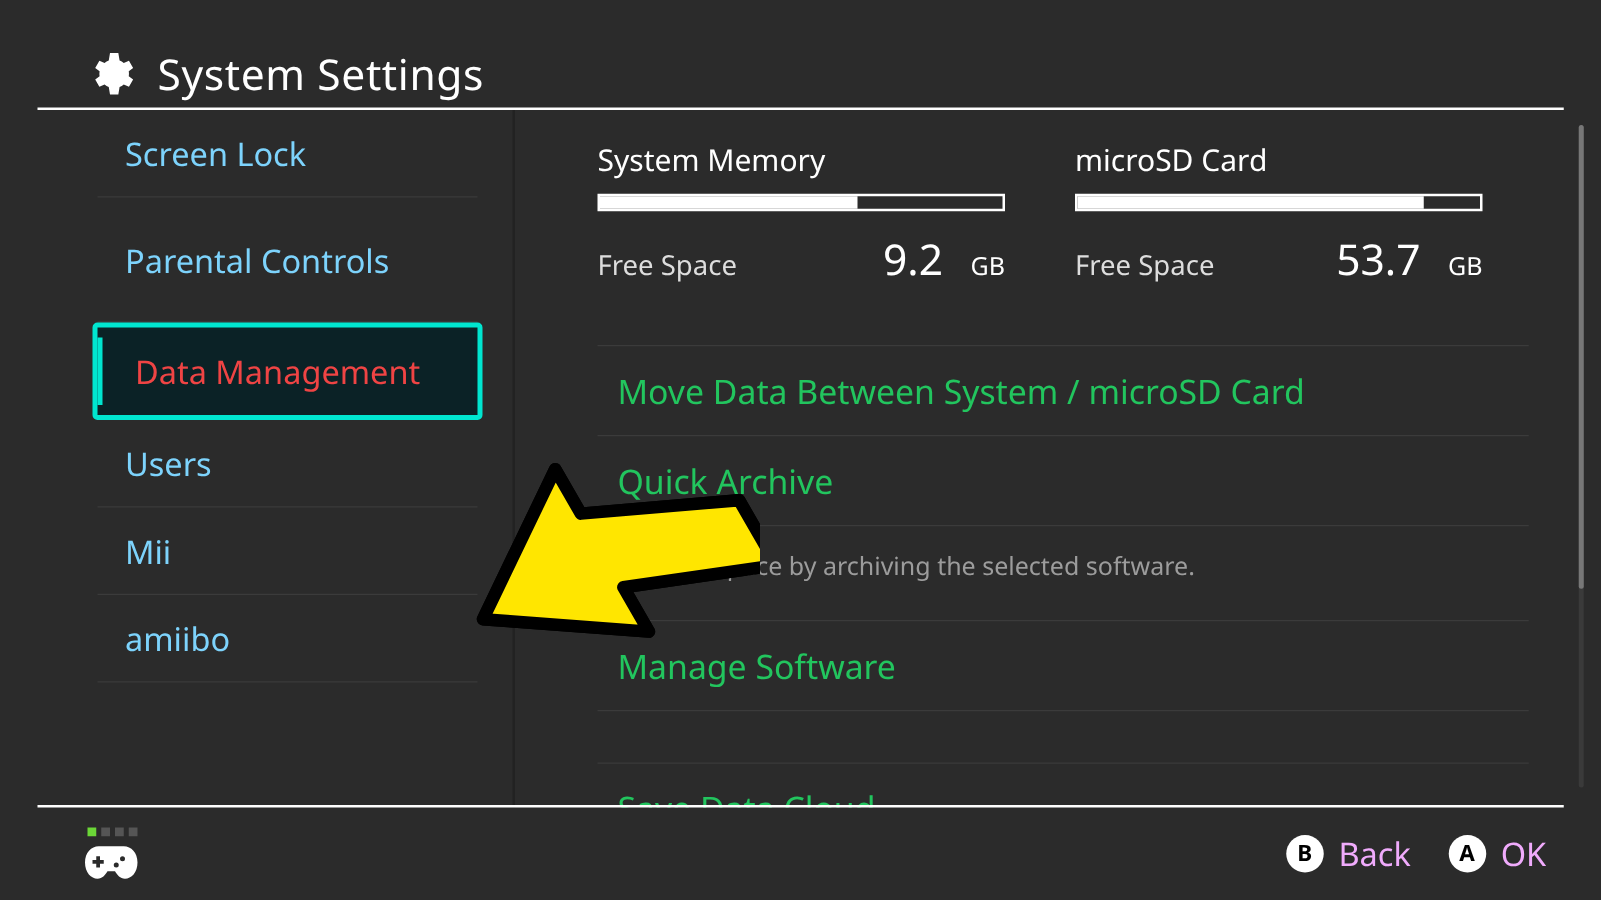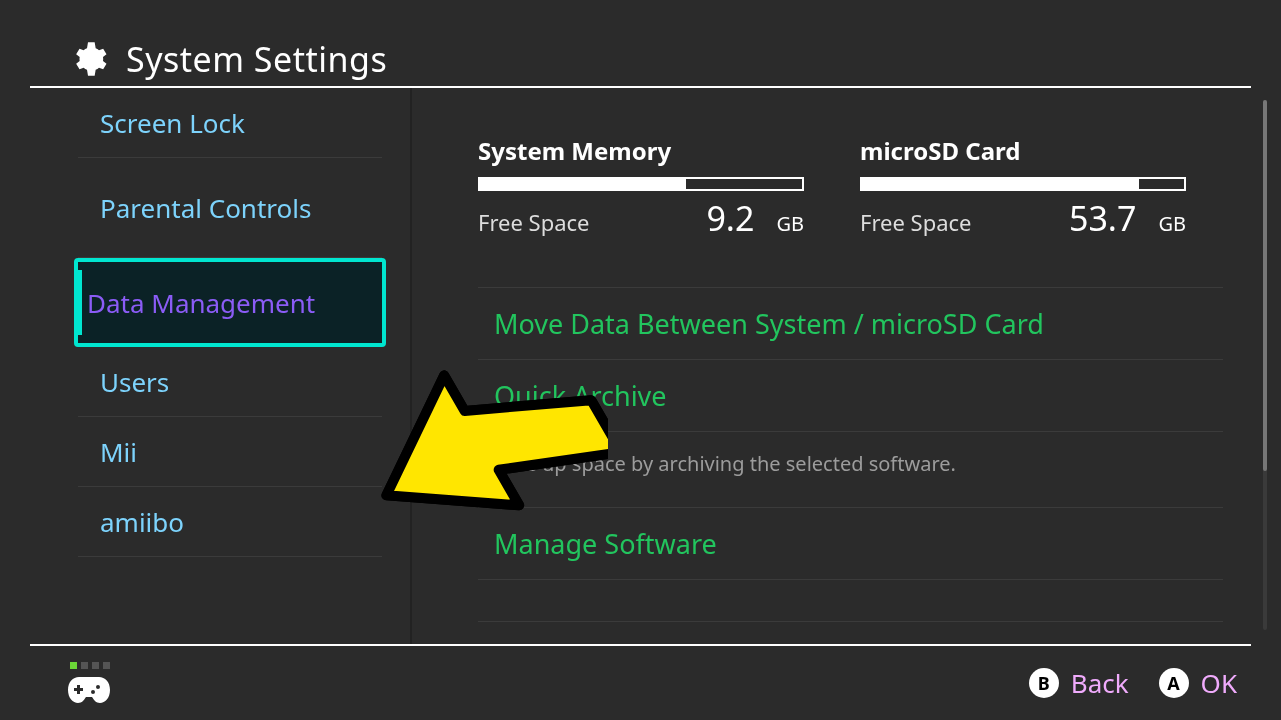--- a/index.html
+++ b/index.html
@@ -17,36 +17,36 @@
 
   .sidebar { width: 412px; padding-top: 0; position: relative; }
   .sidebar::after { content: ""; position: absolute; right: 0; top: 0; bottom: 0; width: 2px; background: #222; }
   .side-list { padding-left: 78px; padding-right: 30px; }
   .side-item { height: 70px; display: flex; align-items: center; font-size: 26px; color: #7dd3fc; border-bottom: 1px solid #3b3b3b; cursor: pointer; padding-left: 22px; }
   .side-item.selected {
     position: relative;
     margin-left: -4px;
     margin-right: -4px;
     background: #0b2226;
-    color: #8b5cf6;
+    color: #ef4444;
     border: 4px solid #00e6d0;
     border-radius: 4px;
-    height: 89px;
-    padding-left: 9px;
+    height: 78px;
+    padding-left: 30px;
   }
   .side-item.selected::before { content:""; position:absolute; left:0; top:8px; bottom:8px; width:4px; background:#00e6d0; }
 
   .content { flex: 1; padding: 24px 58px 0 66px; position: relative; overflow: hidden; }
 
   .storage-row { display: flex; gap: 56px; margin-bottom: 46px; }
   .storage { width: 326px; }
-  .storage-title { font-size: 24px; color:#fff; margin-bottom: 10px; font-weight:700;margin-top:22px; }
+  .storage-title { font-size: 24px; color:#fff; margin-bottom: 10px; font-weight:400; }
   .bar-track { width: 326px; height: 14px; border: 2px solid #fff; background:#2b2b2b; position: relative; }
   .bar-fill { height: 100%; background: #fff; }
-  .storage-line { display: flex; align-items: baseline; justify-content: space-between; margin-top: 4px; }
+  .storage-line { display: flex; align-items: baseline; justify-content: space-between; margin-top: 15px; }
   .free-label { font-size: 22px; color:#ddd; }
   .free-val { font-size: 34px; color:#fff; display:flex; align-items:baseline; gap:22px; }
   .free-val .unit { font-size: 20px; }
 
   .content-list { }
   .content-item { height: 72px; display:flex; align-items:center; font-size:27px; color:#22c55e; border-top:1px solid #3b3b3b; cursor:pointer; padding-left:16px; }
   .content-item:first-child { border-top:1px solid #3b3b3b; }
   .content-hint { font-size:20px; color:#9c9c9c; padding: 18px 0 30px 18px; border-top:1px solid #3b3b3b; }
   .content-hint + .content-item { border-top:1px solid #3b3b3b; }
   .content-item.last { border-bottom: none; }

